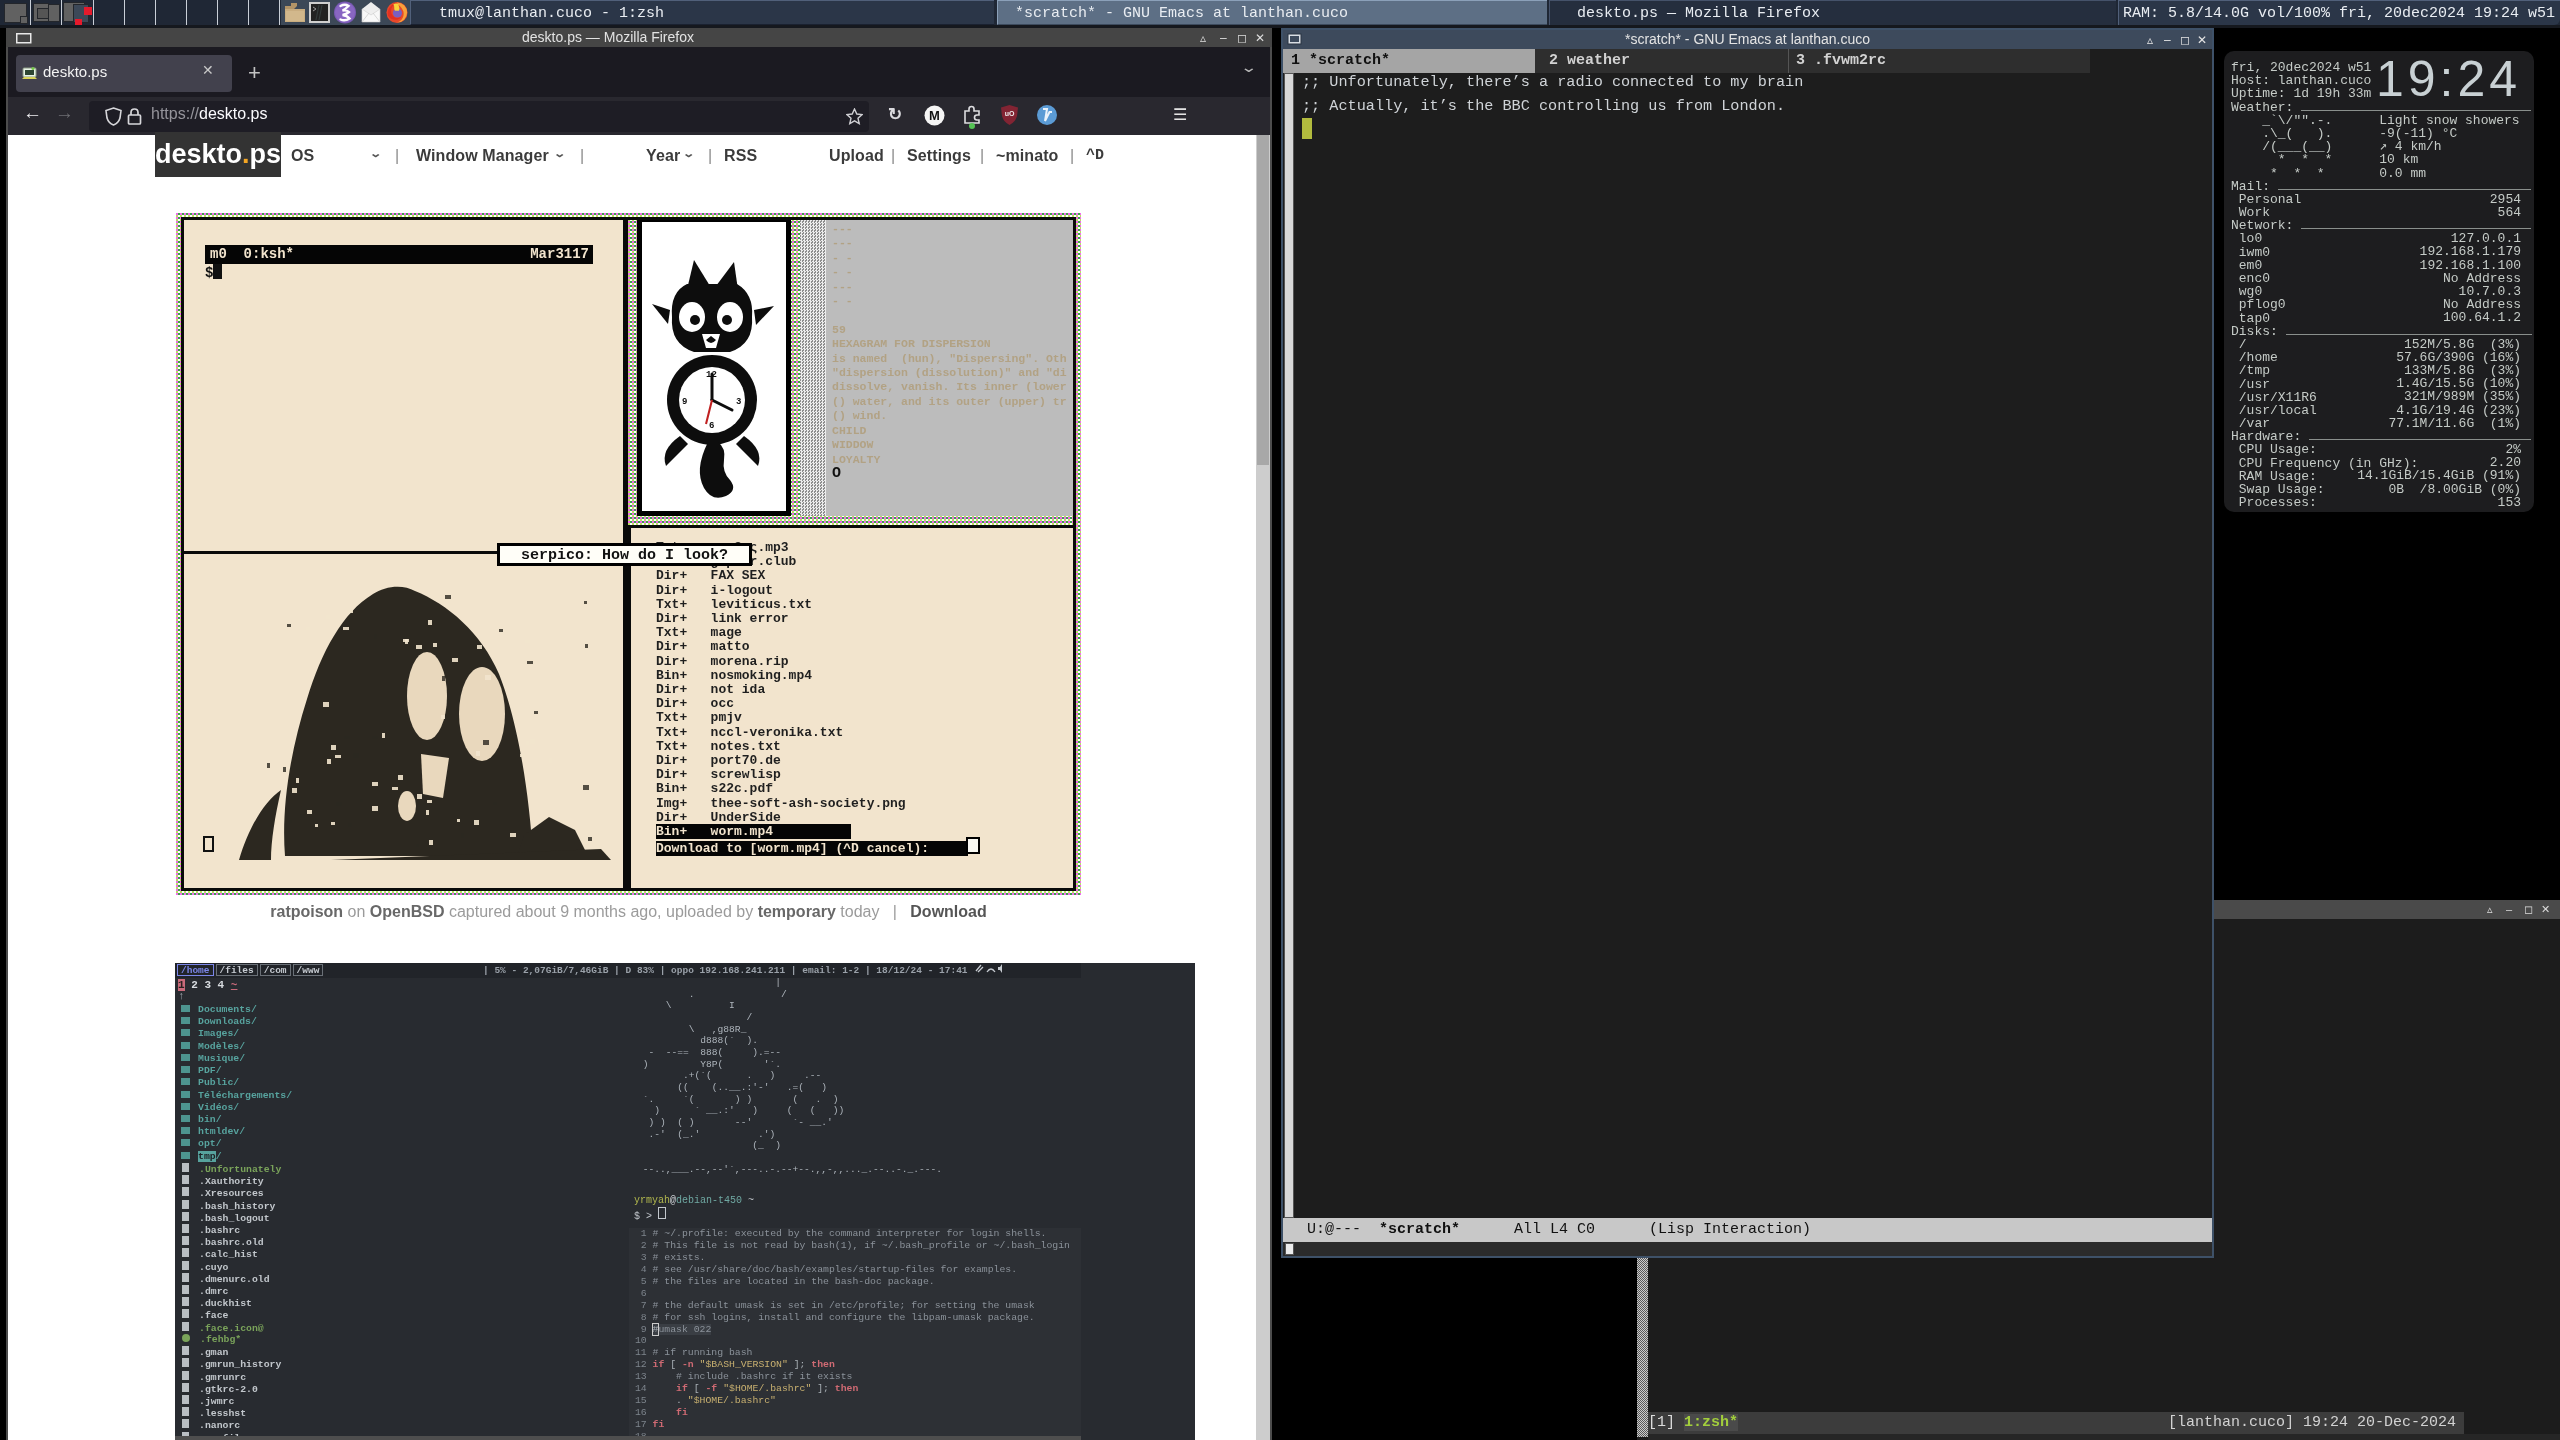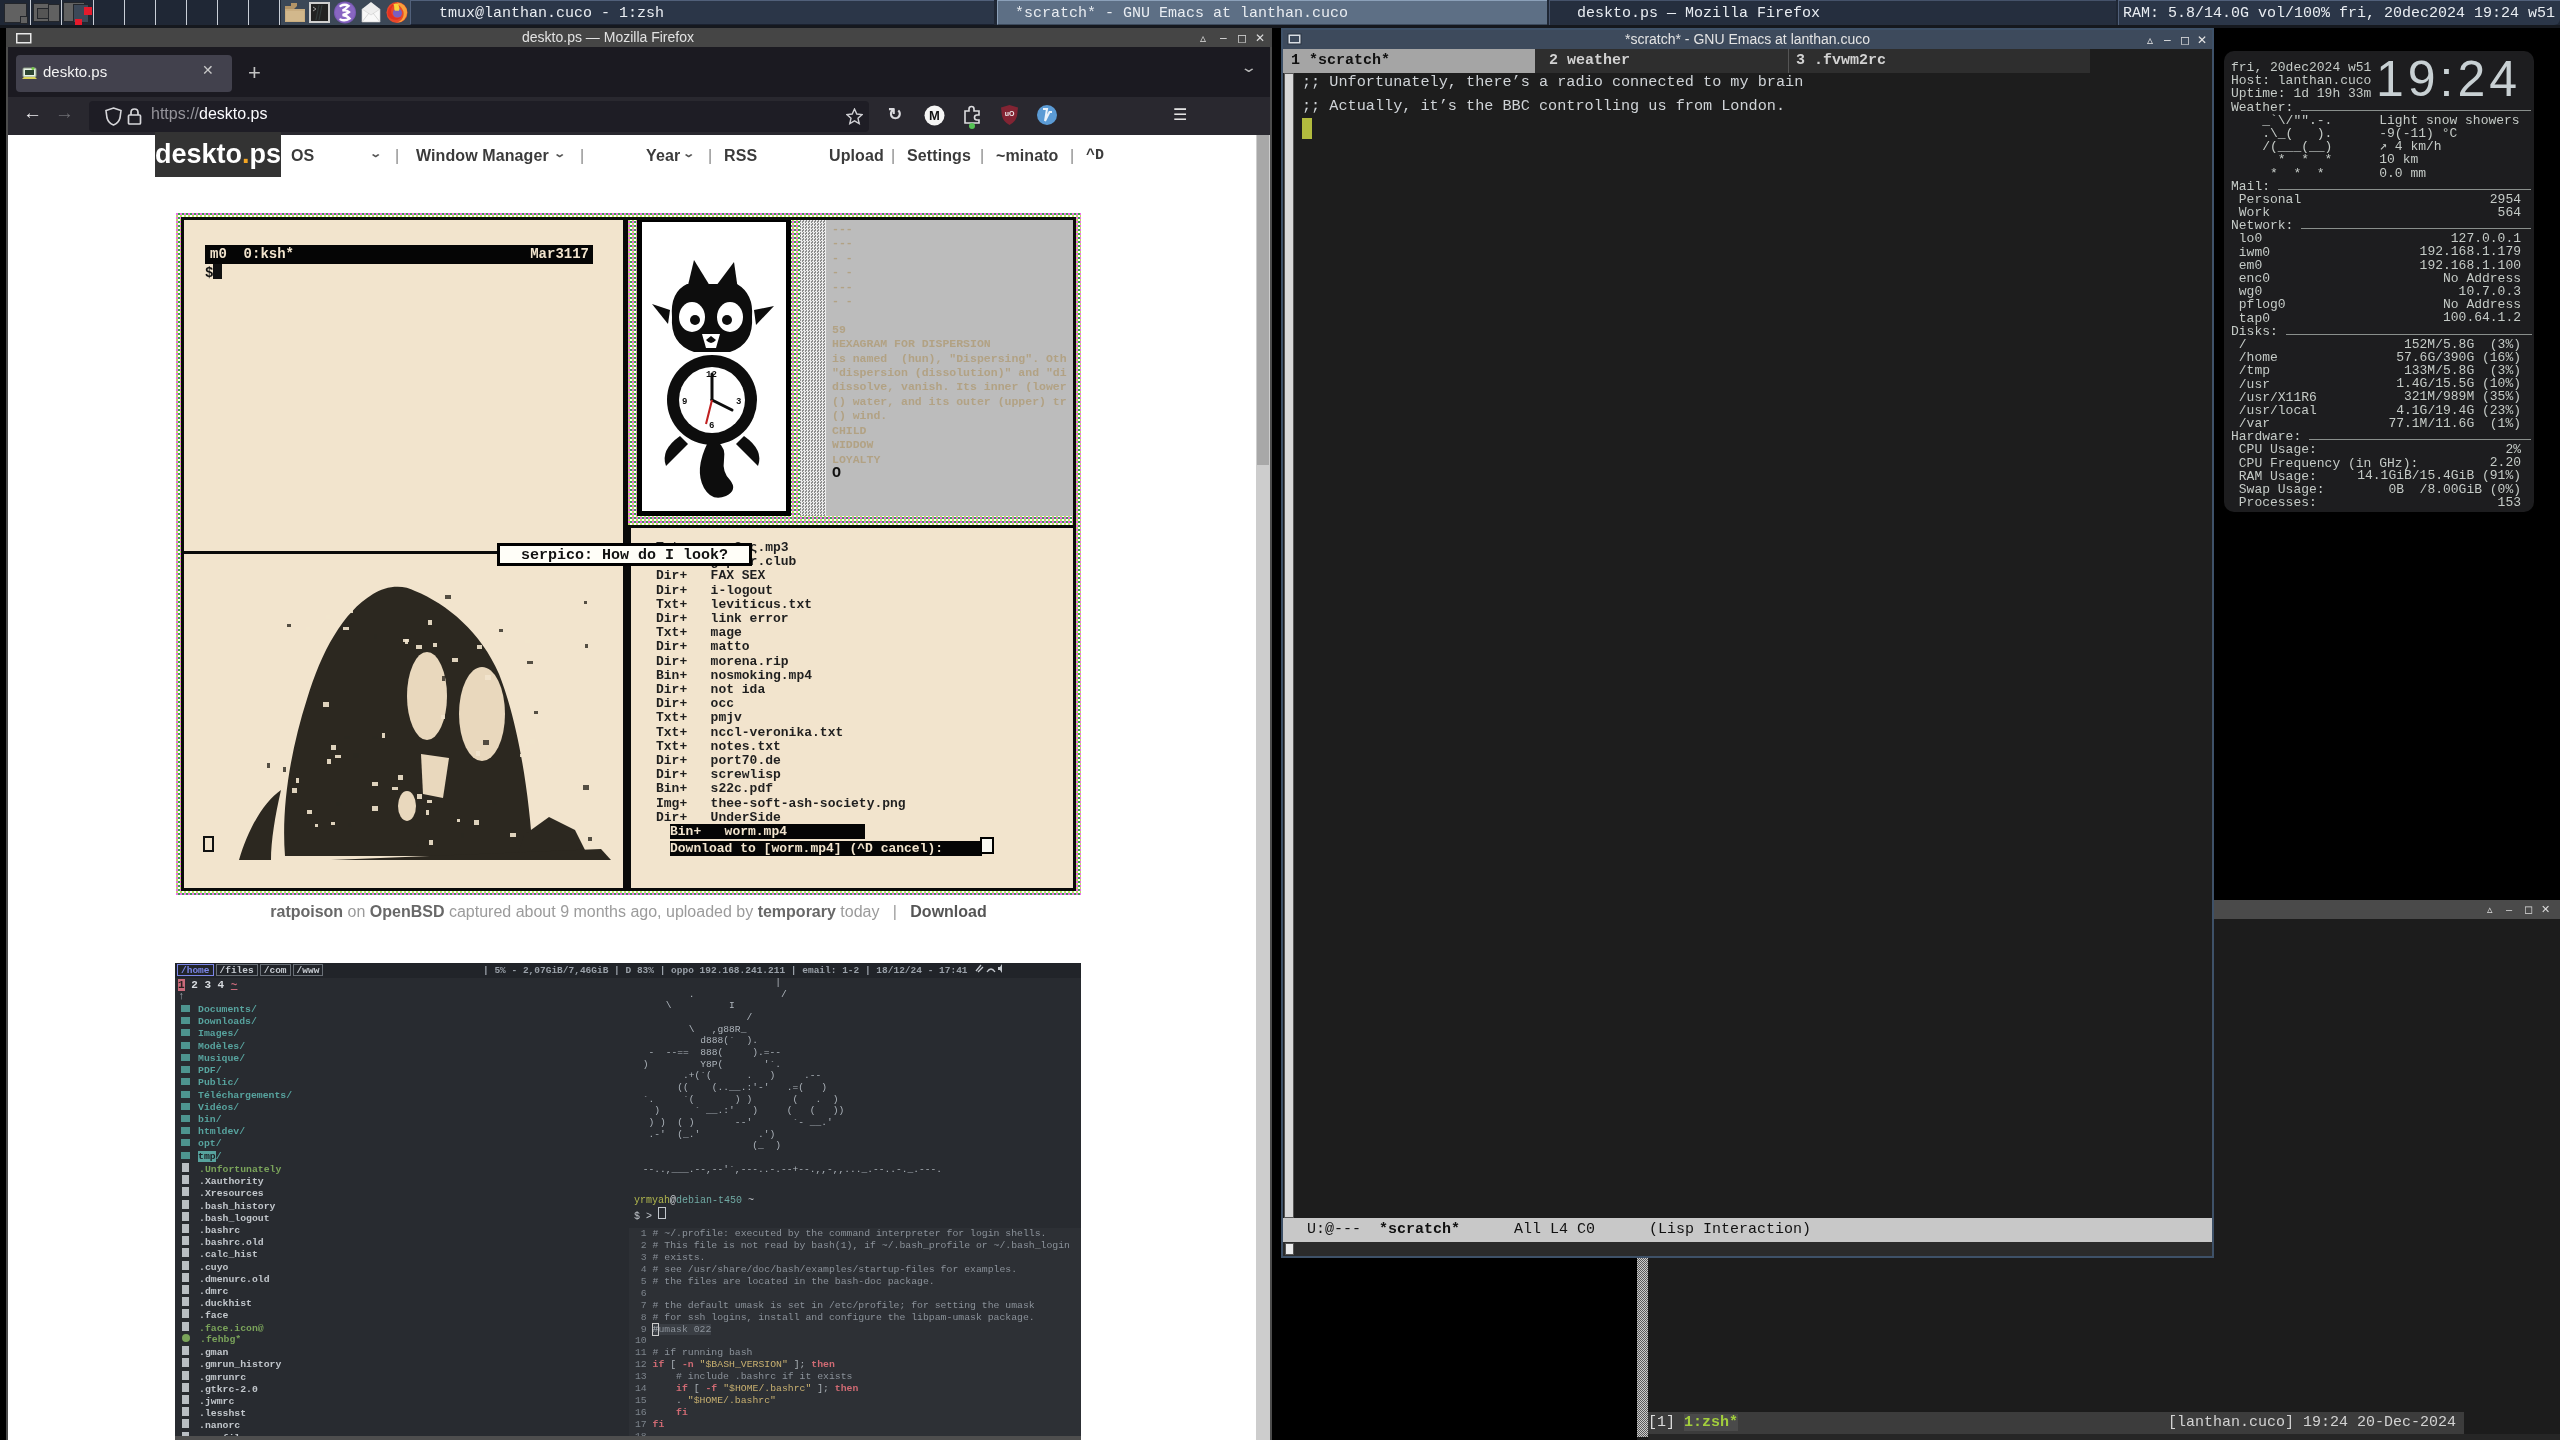--- a/index.html
+++ b/index.html
@@ -194,21 +194,21 @@
   #rp-p4hatch { left:800px; top:217px; width:26px; height:299px;
     background: repeating-conic-gradient(#ececec 0% 25%, #8d8d8d 25% 50%, #ececec 50% 75%, #8d8d8d 75% 100%);
     background-size:3px 3px; }
   #rp-p5 { left:628px; top:525px; width:448px; height:364px; border-left:3px solid #0a0a0a; border-top:3px solid #0a0a0a;}
   #rp-title { left:205px; top:245px; width:388px; height:19px; background:#050505; color:#f2e4cd;
      font-family:"Liberation Mono", monospace; font-size:14px; font-weight:bold; line-height:19px; white-space:pre; }
   #hexatext { left:832px; top:222px; color:#b2a284; font-family:"Liberation Mono", monospace;
      font-size:11.5px; font-weight:bold; line-height:14.4px; white-space:pre; }
   #gopherlist { left:656px; top:541px; color:#1f1f1f; font-family:"Liberation Mono", monospace;
      font-size:13px; font-weight:bold; line-height:14.2px; white-space:pre; }
-  .ghl { background:#050505; color:#f2e4cd;margin-left:14px; }
+  .ghl { background:#050505; color:#f2e4cd; }
   #tooltip { left:497px; top:543px; width:255px; height:23px; background:#fffef8; border:3px solid #000;
      color:#111; font-family:"Liberation Mono", monospace; font-size:15px; font-weight:bold;
      line-height:20px; text-align:center; z-index:5; }
   #caption { left:176px; top:903px; width:905px; text-align:center; font-size:16px; color:#9b9b9b; }
   #caption b { color:#686868; }
 </style>
 <div class="abs" id="shot1"></div>
 <div class="cream" id="rp-p1"></div>
 <div class="abs" id="rp-line"></div>
 <div class="cream" id="rp-p3"></div>
@@ -380,21 +380,21 @@
 Bin+   s22c.pdf
 Img+   thee-soft-ash-society.png
 Dir+   UnderSide
 <span class="ghl">Bin+   worm.mp4          </span>
 <span class="ghl">Download to [worm.mp4] (^D cancel):     </span><span style="display:inline-block;width:10px;height:13px;background:#f8f8f2;outline:2px solid #000;"></span></div>
 <div class="abs" style="left:181px; top:217px; width:895px; height:674px; border:3px solid #0a0a0a; box-sizing:border-box; z-index:4; pointer-events:none;"></div>
 <div class="abs" id="tooltip">serpico: How do I look?</div>
 <div class="abs" id="caption"><b>ratpoison</b> on <b>OpenBSD</b> captured about 9 months ago, uploaded by <b>temporary</b> today&nbsp;&nbsp; |&nbsp;&nbsp; <b style="color:#555">Download</b></div>
 <style>
   
-  #shot2 { left:175px; top:963px; width:906px; height:477px; background:#282b30; overflow:hidden;
+  #shot2 { left:175px; top:963px; width:1020px; height:477px; background:#282b30; overflow:hidden;
     font-family:"Liberation Mono", monospace; }
   #vtop { position:absolute; left:0; top:0; width:906px; height:15px; background:#212429; font-size:9.5px; font-weight:bold; line-height:14px; white-space:pre; }
   .vtab { display:inline-block; border:1px solid #6a7077; padding:0 3px; margin-left:2px; color:#c6cbd1; height:12px; line-height:12px;}
   #vtop .inf { color:#9aa1a9; font-weight:bold; }
   .vico { display:inline-block; width:9px; height:7px; background:#4d948f; margin-right:8px; vertical-align:0px;}
   .vicf2 { display:inline-block; width:7px; height:9px; background:#b9bec3; margin-right:10px; margin-left:1px; vertical-align:0px;}
   #vtabs2 { position:absolute; left:3px; top:17px; font-size:11px; font-weight:bold; color:#d8dce0; white-space:pre; line-height:11px;}
   #vlist { position:absolute; left:6px; top:41px; font-size:9.8px; font-weight:bold; color:#c2c7cc; }
   #vlist div { height:12.23px; line-height:12.23px; white-space:pre; overflow:visible;}
   .vd { color:#57a39e; }

